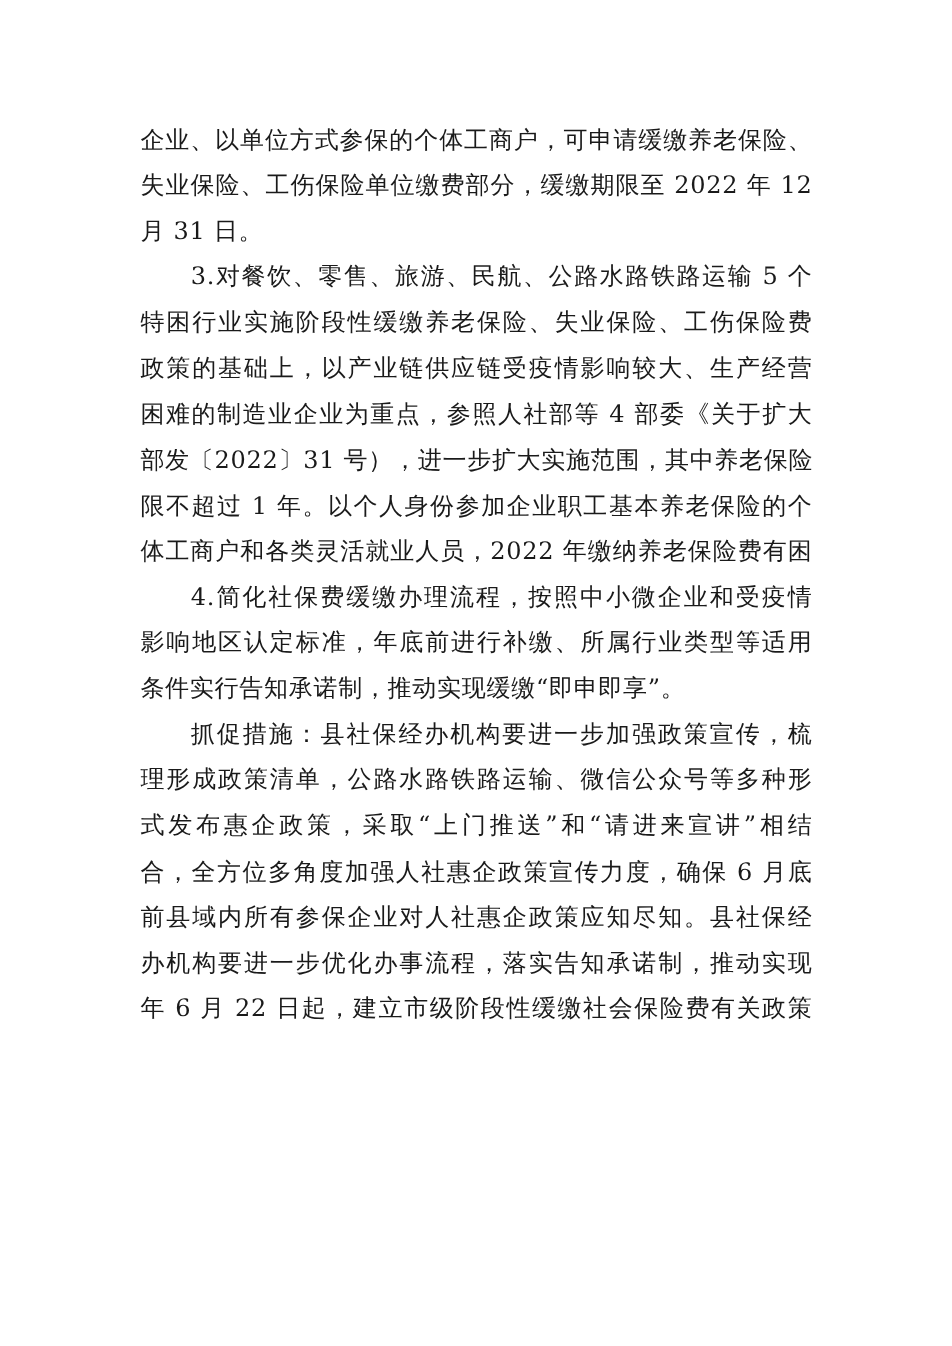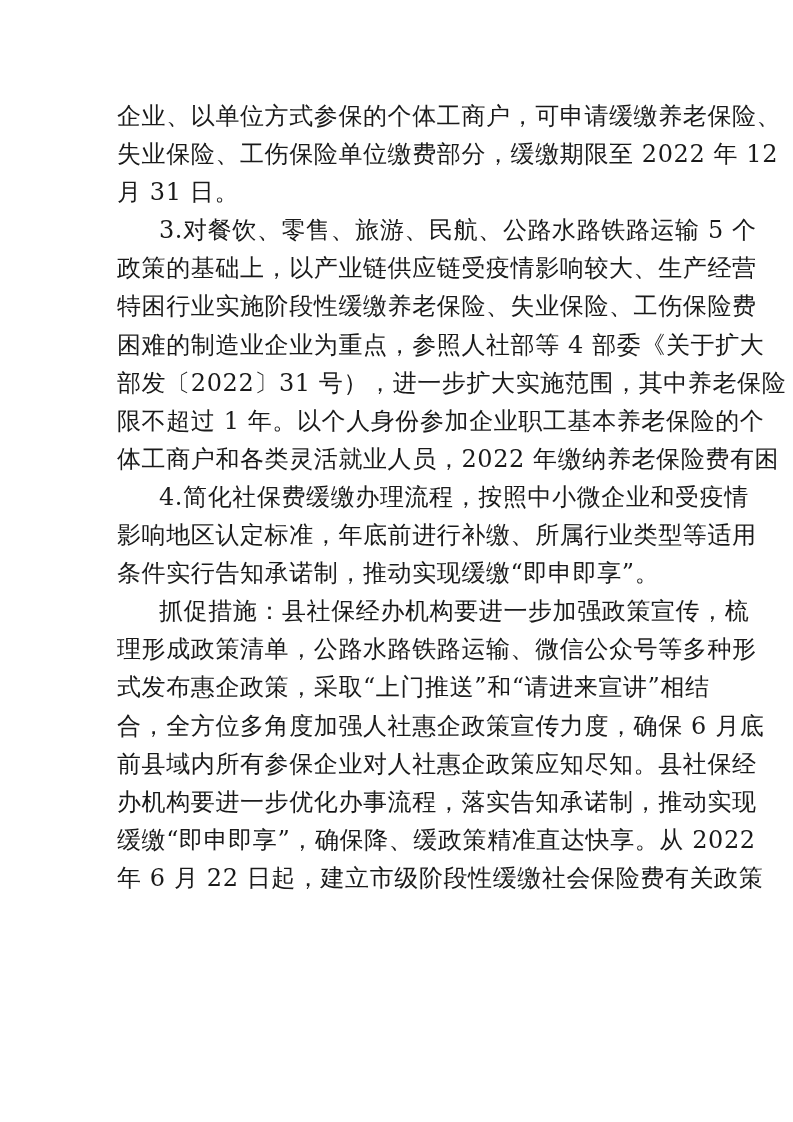--- a/index.html
+++ b/index.html
@@ -4,21 +4,21 @@
 <style>
   html, body { margin: 0; padding: 0; background: #ffffff; }
   body { width: 793px; height: 1122px; position: relative; overflow: hidden; }
   .page {
     position: absolute;
     left: 117px;
     top: 97px;
     width: 560px;
     color: #1a1a1a;
     font-family: "DejaVu Serif", "Liberation Serif", serif;
-    font-size: 24px;
+    font-size: 20px;
     line-height: 38.1px;
     text-align: justify;
     text-justify: inter-character;
     letter-spacing: 0.6px;
   }
   .para { margin: 0; }
   .para.indent { text-indent: 42px; }
   .line { display: block; white-space: nowrap; text-align: justify; text-align-last: justify; }
   .line.last { text-align-last: left; }
 </style>
@@ -28,38 +28,37 @@
 <div class="page">
 
   <div class="para">
     <span class="line">企业、以单位方式参保的个体工商户，可申请缓缴养老保险、</span>
     <span class="line">失业保险、工伤保险单位缴费部分，缓缴期限至 2022 年 12</span>
     <span class="line last">月 31 日。</span>
   </div>
 
   <div class="para indent">
     <span class="line" style="padding-left:42px;text-indent:0;box-sizing:border-box;">3.对餐饮、零售、旅游、民航、公路水路铁路运输 5 个</span>
+    <span class="line" style="text-indent:0">特困行业实施阶段性缓缴养老保险、失业保险、工伤保险费</span>
     <span class="line" style="text-indent:0">政策的基础上，以产业链供应链受疫情影响较大、生产经营</span>
-    <span class="line" style="text-indent:0">特困行业实施阶段性缓缴养老保险、失业保险、工伤保险费</span>
     <span class="line" style="text-indent:0">困难的制造业企业为重点，参照人社部等 4 部委《关于扩大</span>
     <span class="line" style="text-indent:0">部发〔2022〕31 号），进一步扩大实施范围，其中养老保险</span>
     <span class="line" style="text-indent:0">限不超过 1 年。以个人身份参加企业职工基本养老保险的个</span>
     <span class="line" style="text-indent:0">体工商户和各类灵活就业人员，2022 年缴纳养老保险费有困</span>
   </div>
 
   <div class="para indent">
     <span class="line" style="padding-left:42px;text-indent:0;box-sizing:border-box;">4.简化社保费缓缴办理流程，按照中小微企业和受疫情</span>
     <span class="line" style="text-indent:0">影响地区认定标准，年底前进行补缴、所属行业类型等适用</span>
     <span class="line last" style="text-indent:0">条件实行告知承诺制，推动实现缓缴“即申即享”。</span>
   </div>
 
   <div class="para indent">
     <span class="line" style="padding-left:42px;text-indent:0;box-sizing:border-box;">抓促措施：县社保经办机构要进一步加强政策宣传，梳</span>
     <span class="line" style="text-indent:0">理形成政策清单，公路水路铁路运输、微信公众号等多种形</span>
     <span class="line" style="text-indent:0">式发布惠企政策，采取“上门推送”和“请进来宣讲”相结</span>
     <span class="line" style="text-indent:0">合，全方位多角度加强人社惠企政策宣传力度，确保 6 月底</span>
     <span class="line" style="text-indent:0">前县域内所有参保企业对人社惠企政策应知尽知。县社保经</span>
     <span class="line" style="text-indent:0">办机构要进一步优化办事流程，落实告知承诺制，推动实现</span>
-    <span class="line" style="text-indent:0">缓缴“即申即享”，确保降、缓政策精准直达快享。从 2022</span>
     <span class="line" style="text-indent:0">年 6 月 22 日起，建立市级阶段性缓缴社会保险费有关政策</span>
   </div>
 
 </div>
 
 </body></html>

